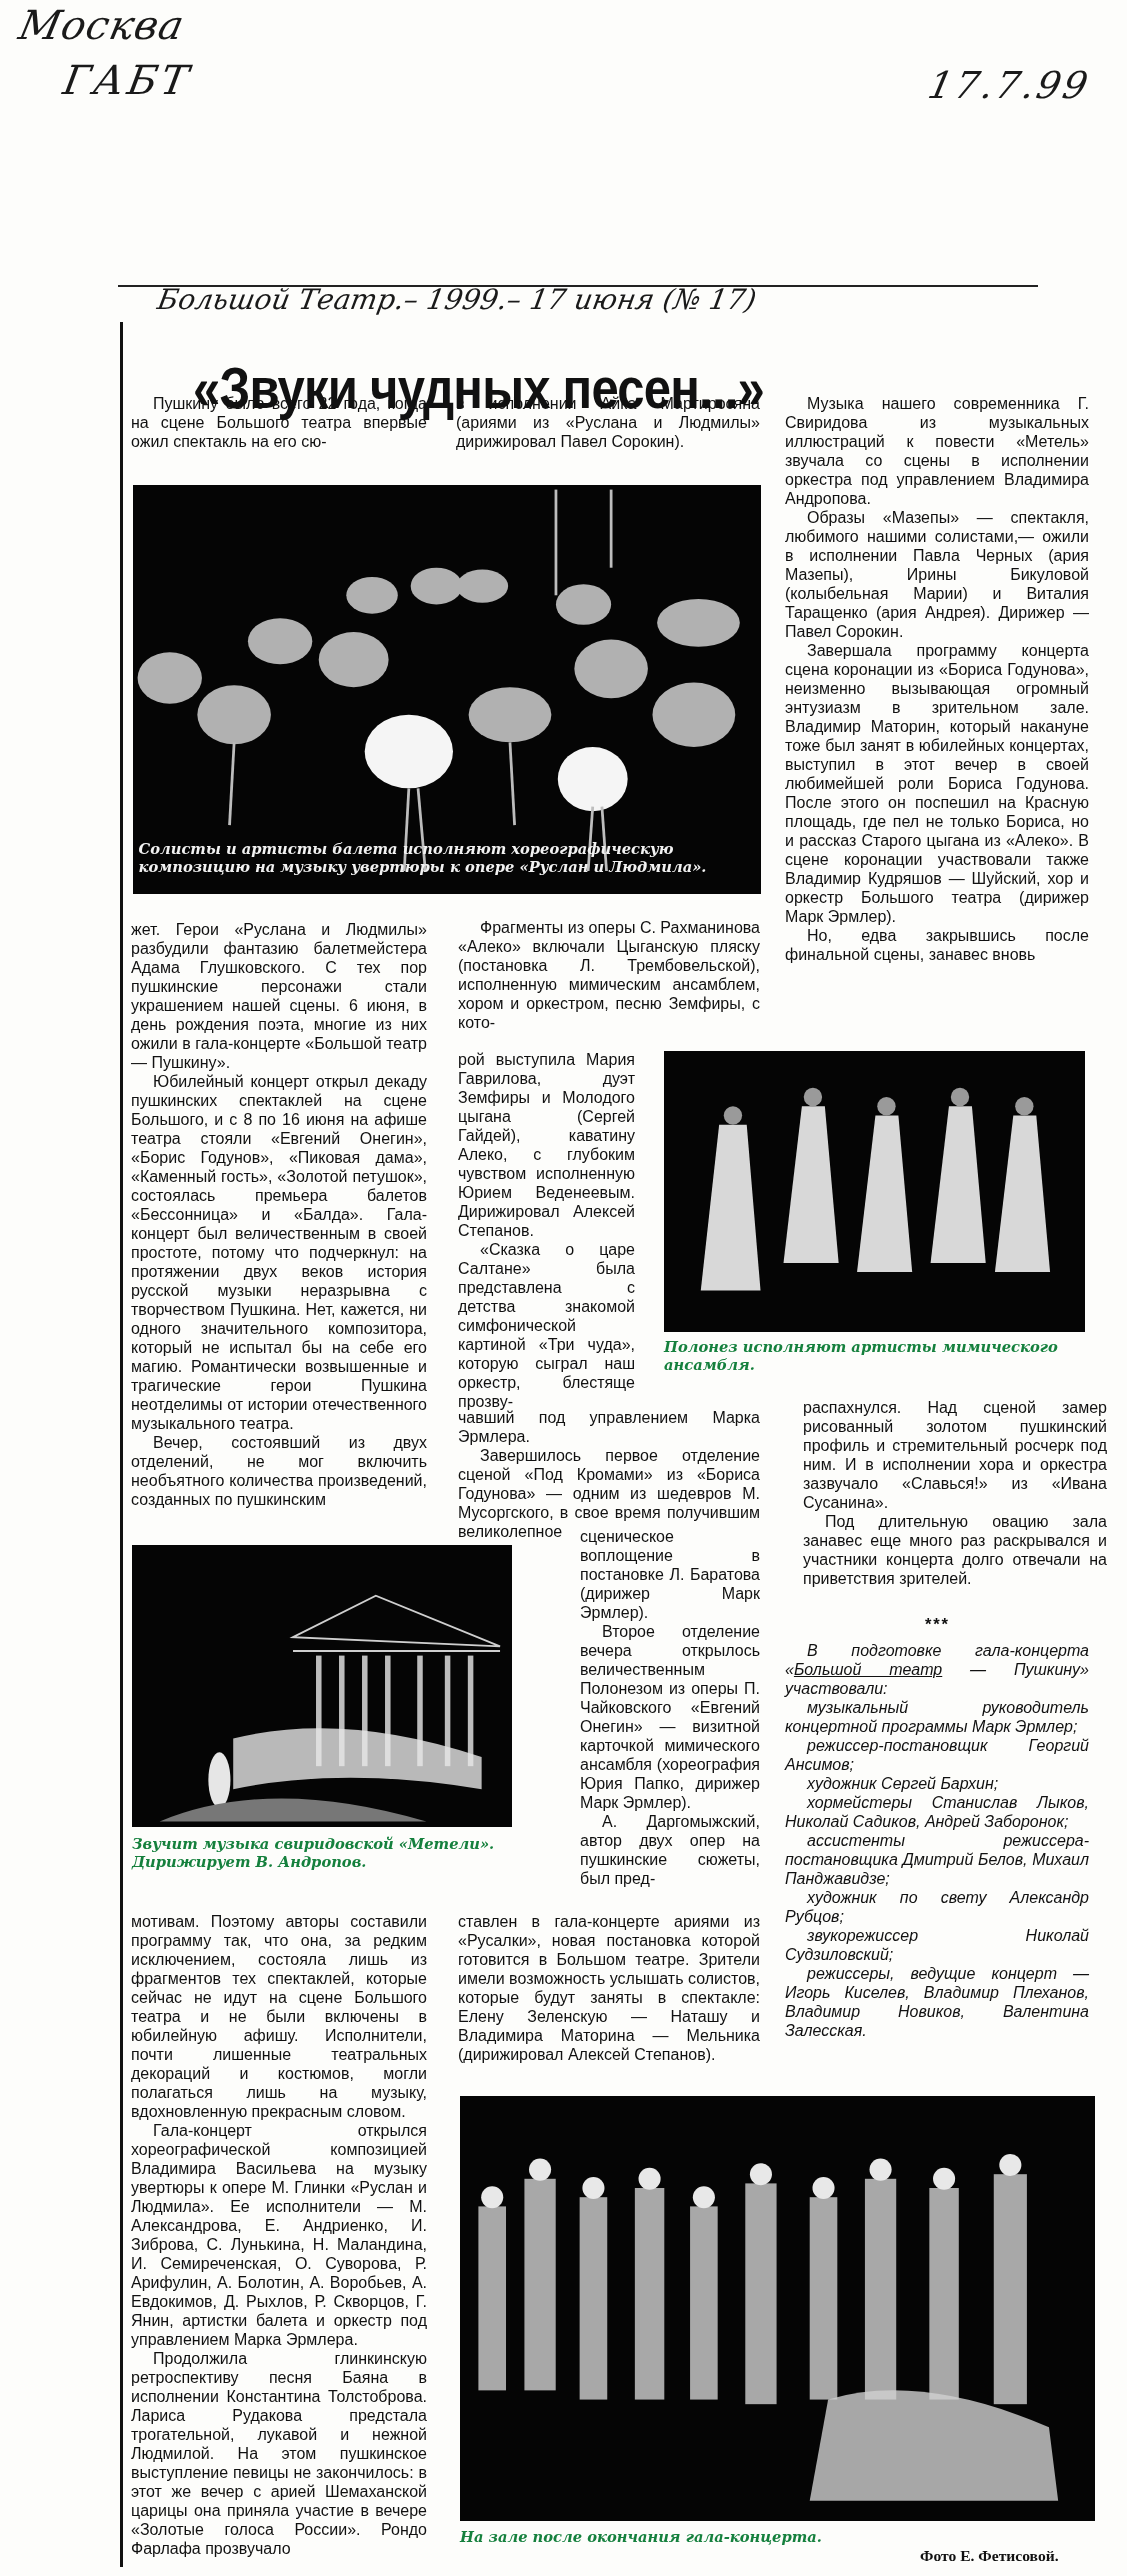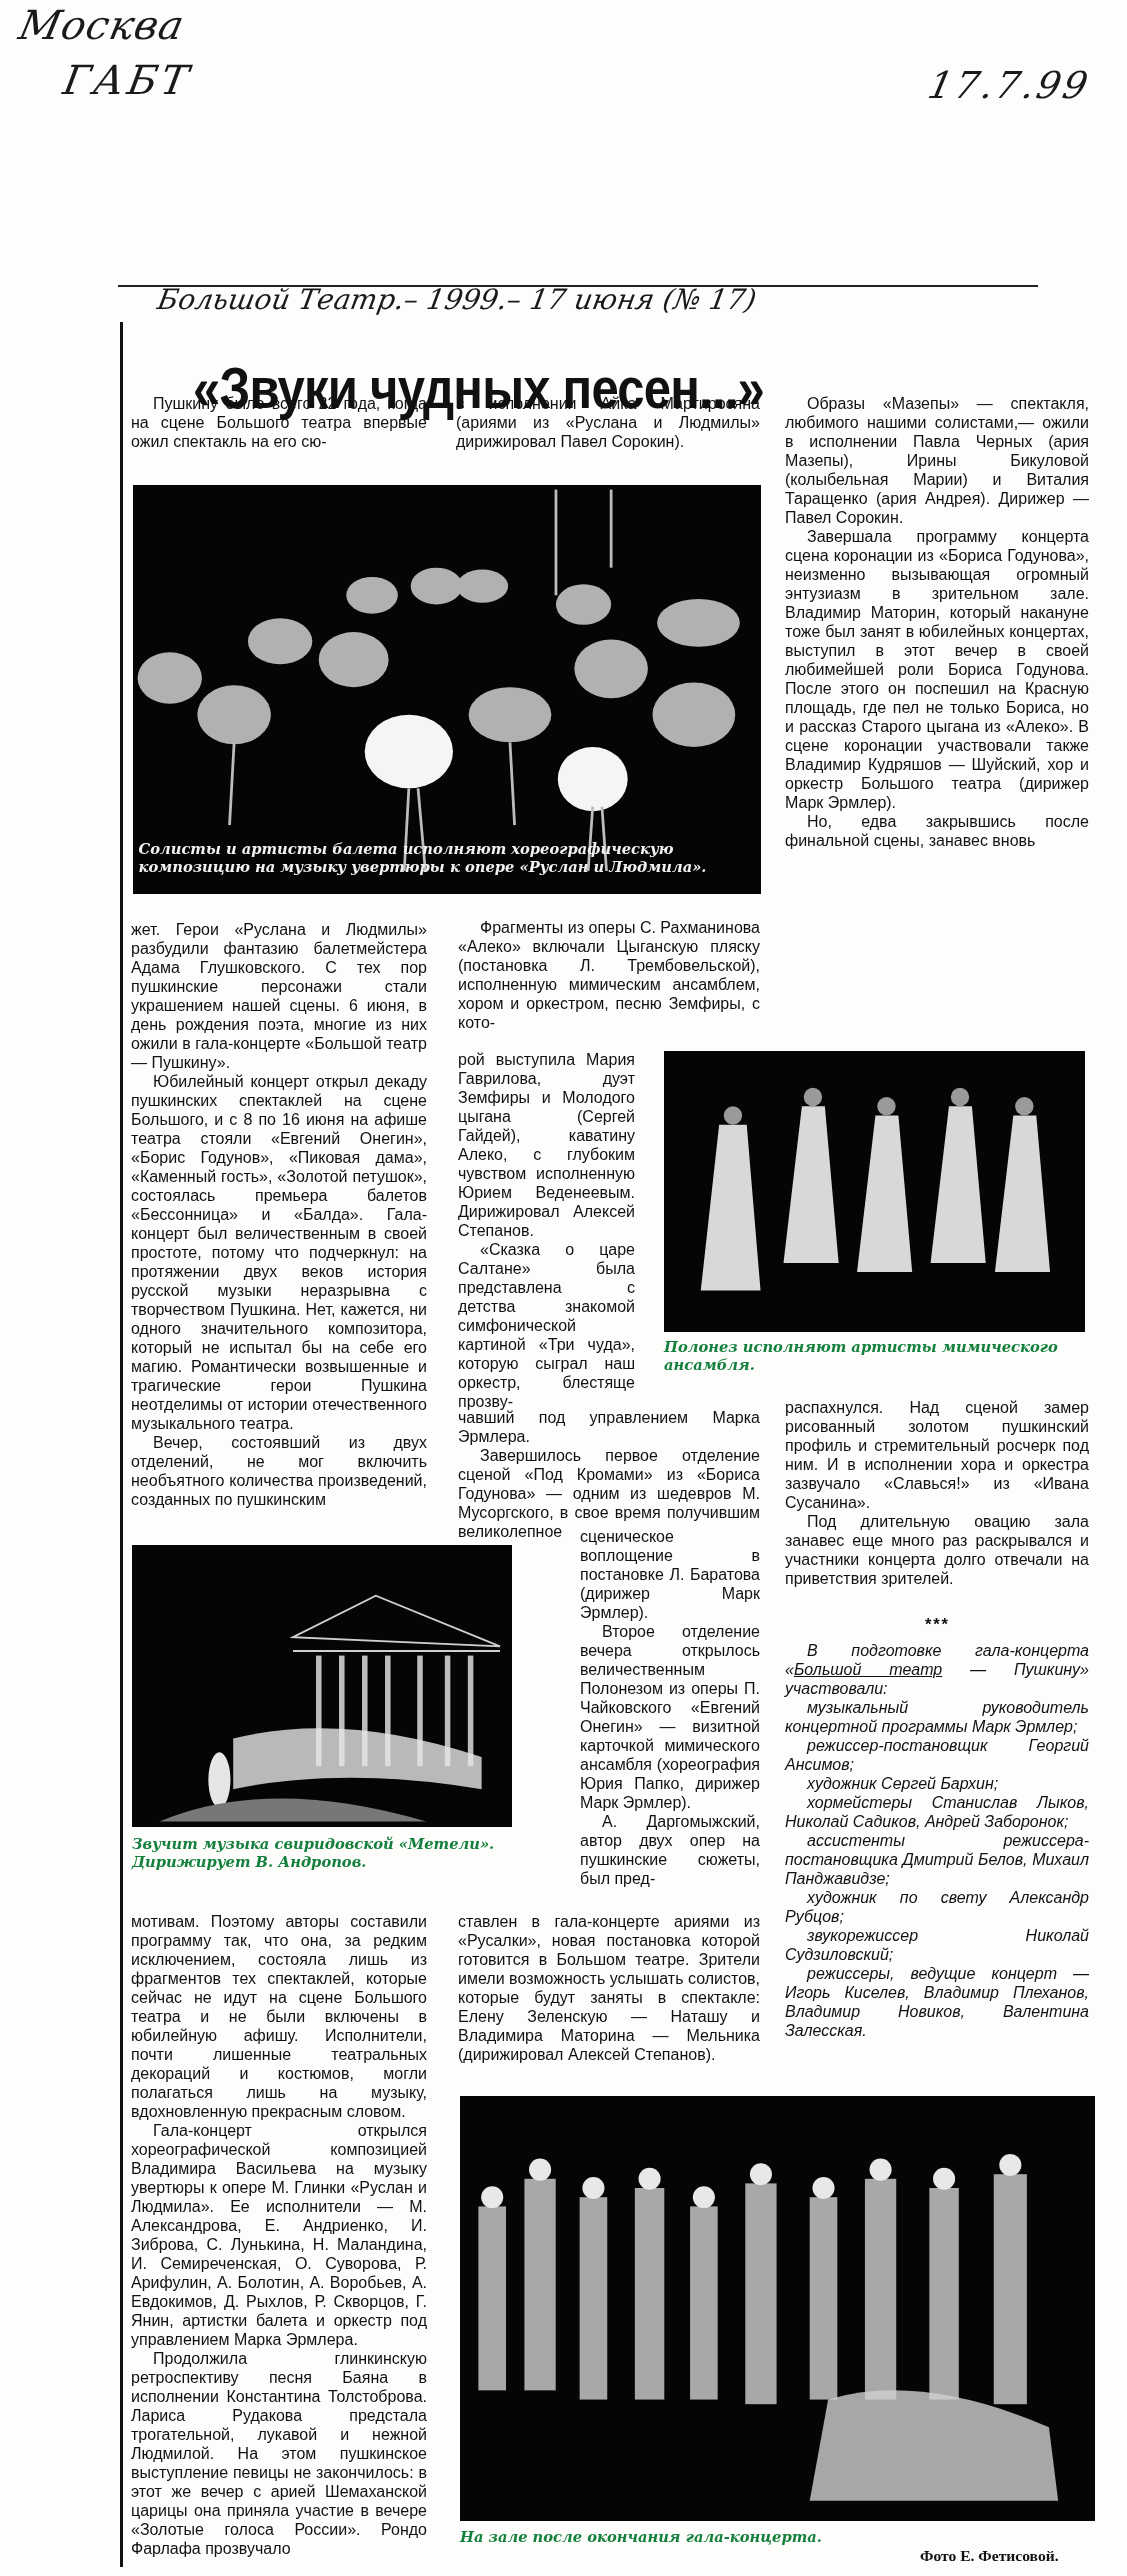--- a/index.html
+++ b/index.html
@@ -116,26 +116,27 @@
         <circle cx="162" cy="50" r="10"></circle>
         <circle cx="242" cy="60" r="10"></circle>
       <circle cx="322" cy="50" r="10"></circle>
         <circle cx="392" cy="60" r="10"></circle>
     </g>
   </svg>
 </div>
 <div class="cap" style="left:664px;top:1338px;width:423px;">Полонез исполняют артисты мимического ансамбля.</div>
 
 <div class="col" style="left:785px;top:394px;width:304px;">
+  <p>Музыка нашего современника Г. Свиридова из музыкальных иллюстраций к повести «Метель» звучала со сцены в исполнении оркестра под управлением Владимира Андропова.</p>
   <p>Образы «Мазепы» — спектакля, любимого нашими солистами,— ожили в исполнении Павла Черных (ария Мазепы), Ирины Бикуловой (колыбельная Марии) и Виталия Таращенко (ария Андрея). Дирижер — Павел Сорокин.</p>
   <p>Завершала программу концерта сцена коронации из «Бориса Годунова», неизменно вызывающая огромный энтузиазм в зрительном зале. Владимир Маторин, который накануне тоже был занят в юбилейных концертах, выступил в этот вечер в своей любимейшей роли Бориса Годунова. После этого он поспешил на Красную площадь, где пел не только Бориса, но и рассказ Старого цыгана из «Алеко». В сцене коронации участвовали также Владимир Кудряшов — Шуйский, хор и оркестр Большого театра (дирижер Марк Эрмлер).</p>
   <p>Но, едва закрывшись после финальной сцены, занавес вновь</p>
 </div>
 
-<div class="col" style="left:785px;top:1398px;width:304px;">
+<div class="col" style="left:803px;top:1398px;width:304px;">
   <p class="noind">распахнулся. Над сценой замер рисованный золотом пушкинский профиль и стремительный росчерк под ним. И в исполнении хора и оркестра зазвучало «Славься!» из «Ивана Сусанина».</p>
   <p>Под длительную овацию зала занавес еще много раз раскрывался и участники концерта долго отвечали на приветствия зрителей.</p>
 </div>
 
 <div class="stars" style="left:925px;top:1615px;">***</div>
 
 <div class="col credits-block" style="left:785px;top:1641px;width:304px;">
   <p><span>В подготовке гала-концерта «</span><u>Большой театр</u><span> — Пушкину» участвовали:</span></p>
   <p>музыкальный руководитель концертной программы Марк Эрмлер;</p>
   <p>режиссер-постановщик Георгий Ансимов;</p>

